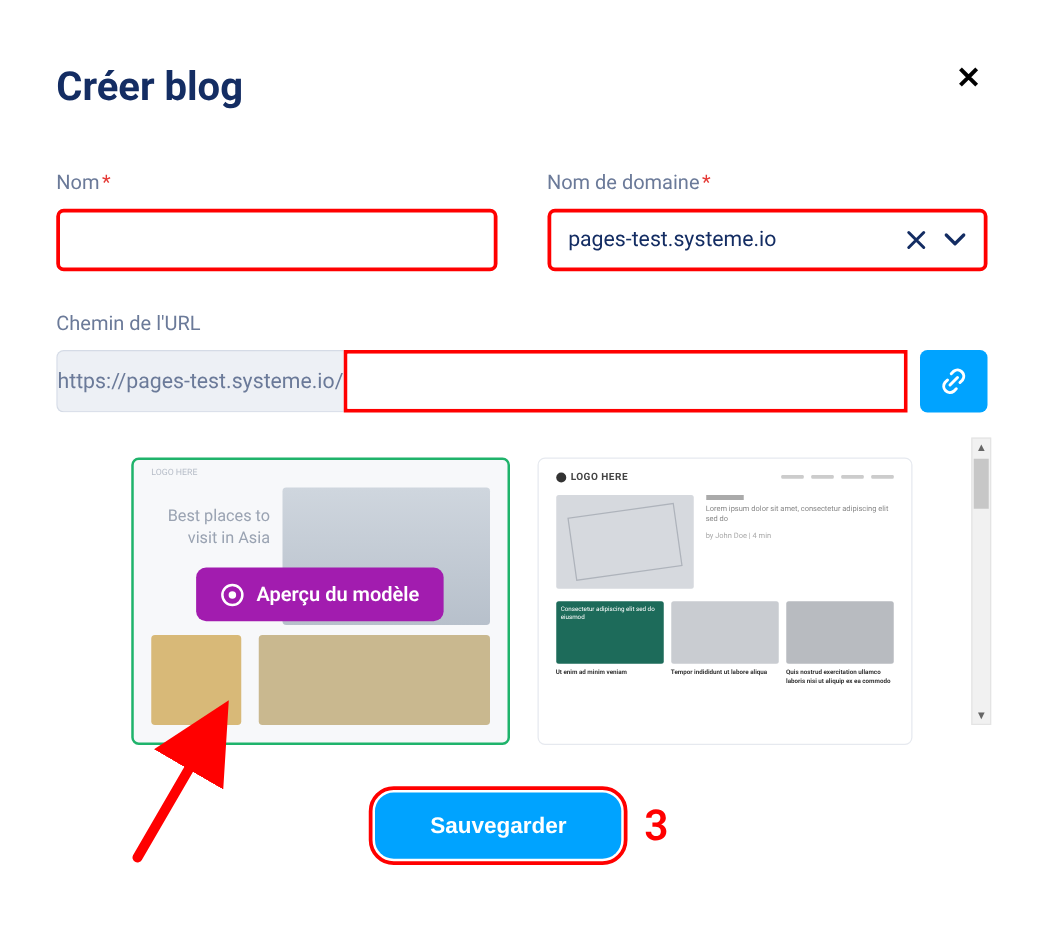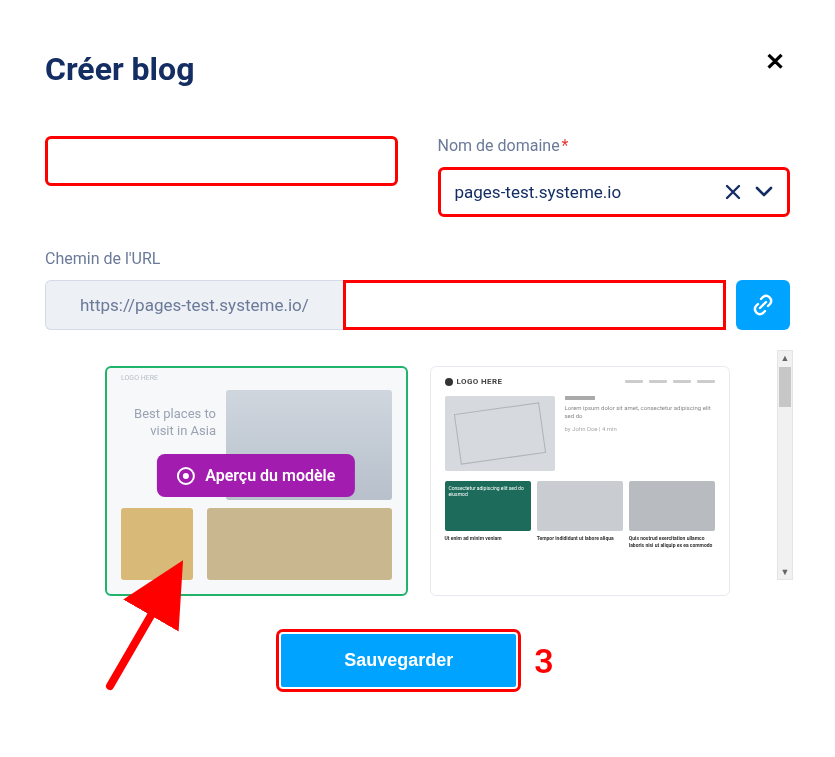--- a/index.html
+++ b/index.html
@@ -76,21 +76,21 @@
   .url-row {
     display: flex;
     align-items: stretch;
     gap: 0;
     margin-bottom: 24px;
   }
   .url-prefix {
     background: #edf0f5;
     color: #6b7a99;
     font-size: 17px;
-    padding: 0 34px;
+    padding: 0 0;
     display: flex;
     align-items: center;
     border: 1px solid #d5dbe6;
     border-right: none;
     border-radius: 6px 0 0 6px;
     height: 50px;
   }
   .url-path {
     flex: 1;
     border: 3px solid #ff0000;
@@ -211,41 +211,44 @@
     position:absolute; left:0; right:0; height:14px; display:flex; align-items:center; justify-content:center;
     font-size:9px; color:#666;
   }
   .scrollbar .up{top:0;} .scrollbar .down{bottom:0;}
   .save-row {
     display:flex; align-items:center; justify-content:center; gap:18px;
     margin-top:38px;
   }
   .save-btn {
     background:#00a3ff; color:#fff; font-size:18px; font-weight:600;
-    padding:16px 63px; border:none; border-radius:2px; cursor:pointer;
+    padding:16px 44px; border:none; border-radius:15px; cursor:pointer;
     outline:3px solid #ff0000; outline-offset:2px;
   }
   .step-num {
     color:#ff0000; font-size:34px; font-weight:600;
   }
   .arrow-annot {
     position:absolute; left:90px; top:556px; pointer-events:none;
   }
 </style>
 </head>
 <body>
 
 <div class="modal">
 
   <div class="close-icon">✕</div>
 
   <h1>Créer blog</h1>
 
   <div class="row">
     <div class="field">
+      <div class="label">
+        <span>Nom</span><span class="req">*</span>
+      </div>
       <div class="input-box">
         <input type="text" value="" style="">
       </div>
     </div>
     <div class="field">
       <div class="label">
         <span>Nom de domaine</span><span class="req">*</span>
       </div>
       <div class="input-box">
         <span style="flex:1;">pages-test.systeme.io</span>

